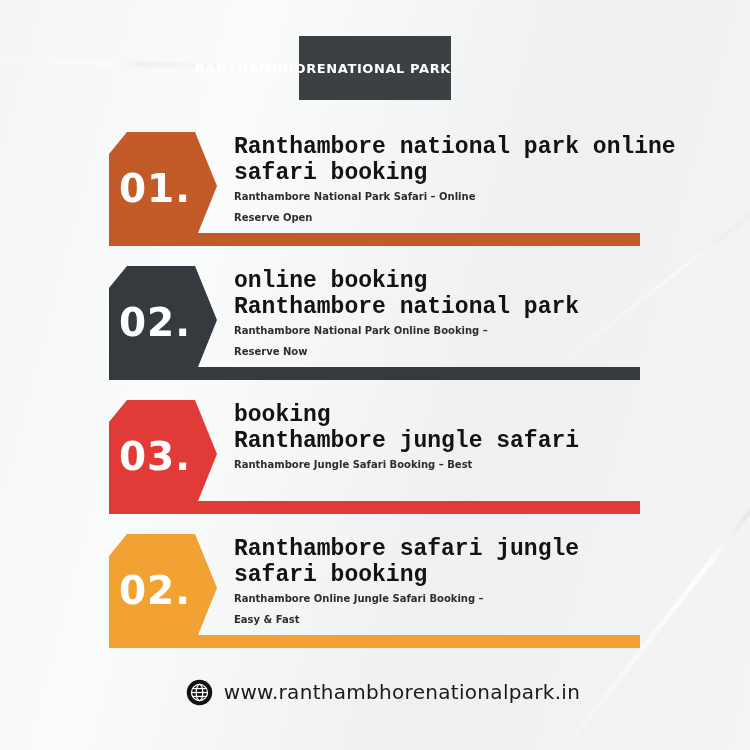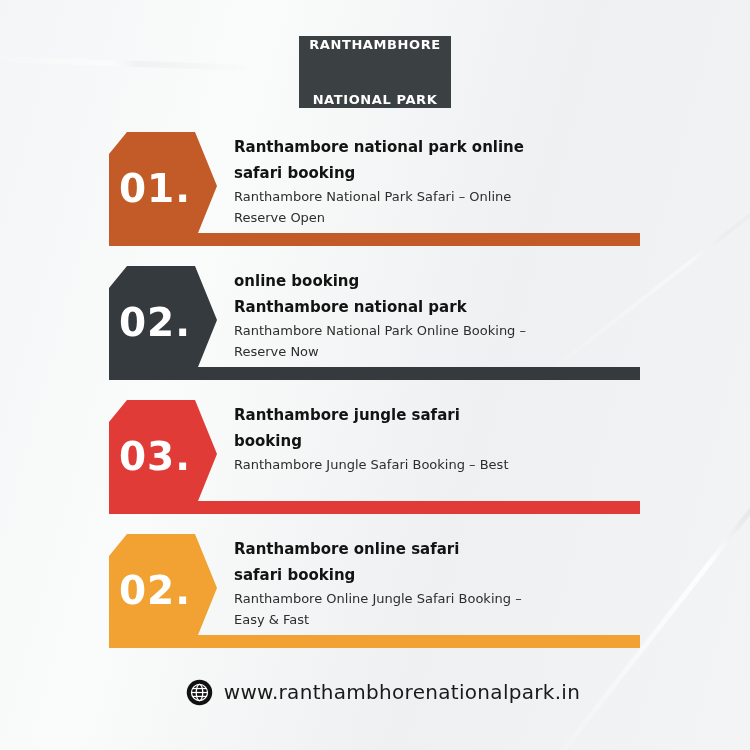--- a/index.html
+++ b/index.html
@@ -18,41 +18,41 @@
   .crease{
     position:absolute;
     background:linear-gradient(90deg,rgba(255,255,255,0) 0%,rgba(255,255,255,.9) 50%,rgba(222,224,226,.55) 60%,rgba(255,255,255,0) 100%);
     pointer-events:none;
   }
   .crease-1{width:560px;height:5px;transform:rotate(-52deg);left:430px;top:560px;}
   .crease-2{width:420px;height:4px;transform:rotate(-38deg);left:480px;top:260px;opacity:.5;}
   .crease-3{width:300px;height:6px;left:-40px;top:60px;opacity:.55;transform:rotate(2deg);}
 
   .header-badge{
-    position:absolute;left:299px;top:36px;width:152px;height:72px;
-    display:flex;flex-direction:column;align-items:center;justify-content:space-between;
+    position:absolute;left:299px;top:36px;width:152px;height:64px;
+    display:flex;flex-direction:row;align-items:center;justify-content:flex-end;
     line-height:17px;
   }
   .header-badge span{
     color:#fff;font-size:13px;font-weight:bold;letter-spacing:.6px;white-space:nowrap;
   }
 
   .row{position:absolute;left:106px;width:534px;height:114px;}
   .row svg.banner{position:absolute;left:0;top:0;}
   .row .num{
     position:absolute;left:8px;top:26px;width:82px;height:60px;
     display:flex;align-items:center;justify-content:center;
     color:#ffffff;font-size:39px;font-weight:bold;letter-spacing:1px;
   }
   .row .texts{position:absolute;left:128px;top:2px;width:400px;}
   .row .title-line{
-    font-size:15px;font-weight:bold;color:#131313;line-height:26px;white-space:nowrap;
+    font-size:23px;font-weight:bold;color:#131313;line-height:26px;white-space:nowrap;font-family:Liberation Mono, monospace;
   }
   .row .sub-line{
-    font-size:13px;font-weight:normal;color:#2d2d2d;line-height:21px;white-space:nowrap;
+    font-size:10px;font-weight:bold;color:#2d2d2d;line-height:21px;white-space:nowrap;
   }
 
   .footer{
     position:absolute;left:0;top:676px;width:750px;height:32px;
     display:flex;align-items:center;justify-content:center;gap:11px;padding-left:8px;
   }
   .footer .url{
     font-size:20px;color:#1a1a1a;letter-spacing:.3px;font-weight:500;white-space:nowrap;
   }
 </style>
@@ -94,33 +94,33 @@
       <div class="sub-line">Reserve Now</div>
     </div>
   </div>
 
   <div class="row" style="top:400px">
     <svg class="banner" width="534" height="114" viewBox="0 0 534 114">
       <polygon points="3,22 21,0 89,0 111,54 92,101 534,101 534,114 3,114" fill="#e03b37"></polygon>
     </svg>
     <div class="num">03.</div>
     <div class="texts">
+      <div class="title-line">booking</div>
       <div class="title-line">Ranthambore jungle safari</div>
-      <div class="title-line">booking</div>
       <div class="sub-line">Ranthambore Jungle Safari Booking – Best</div>
     </div>
   </div>
 
   <div class="row" style="top:534px">
     <svg class="banner" width="534" height="114" viewBox="0 0 534 114">
       <polygon points="3,22 21,0 89,0 111,54 92,101 534,101 534,114 3,114" fill="#f2a232"></polygon>
     </svg>
     <div class="num">02.</div>
     <div class="texts">
-      <div class="title-line">Ranthambore online safari</div>
+      <div class="title-line">Ranthambore safari jungle</div>
       <div class="title-line">safari booking</div>
       <div class="sub-line">Ranthambore Online Jungle Safari Booking –</div>
       <div class="sub-line">Easy &amp; Fast</div>
     </div>
   </div>
 
   <div class="footer">
     <svg width="27" height="27" viewBox="-14 -14 28 28">
       <circle cx="0" cy="0" r="13.2" fill="#111111"></circle>
       <g stroke="#ffffff" stroke-width="1.3" fill="none">

